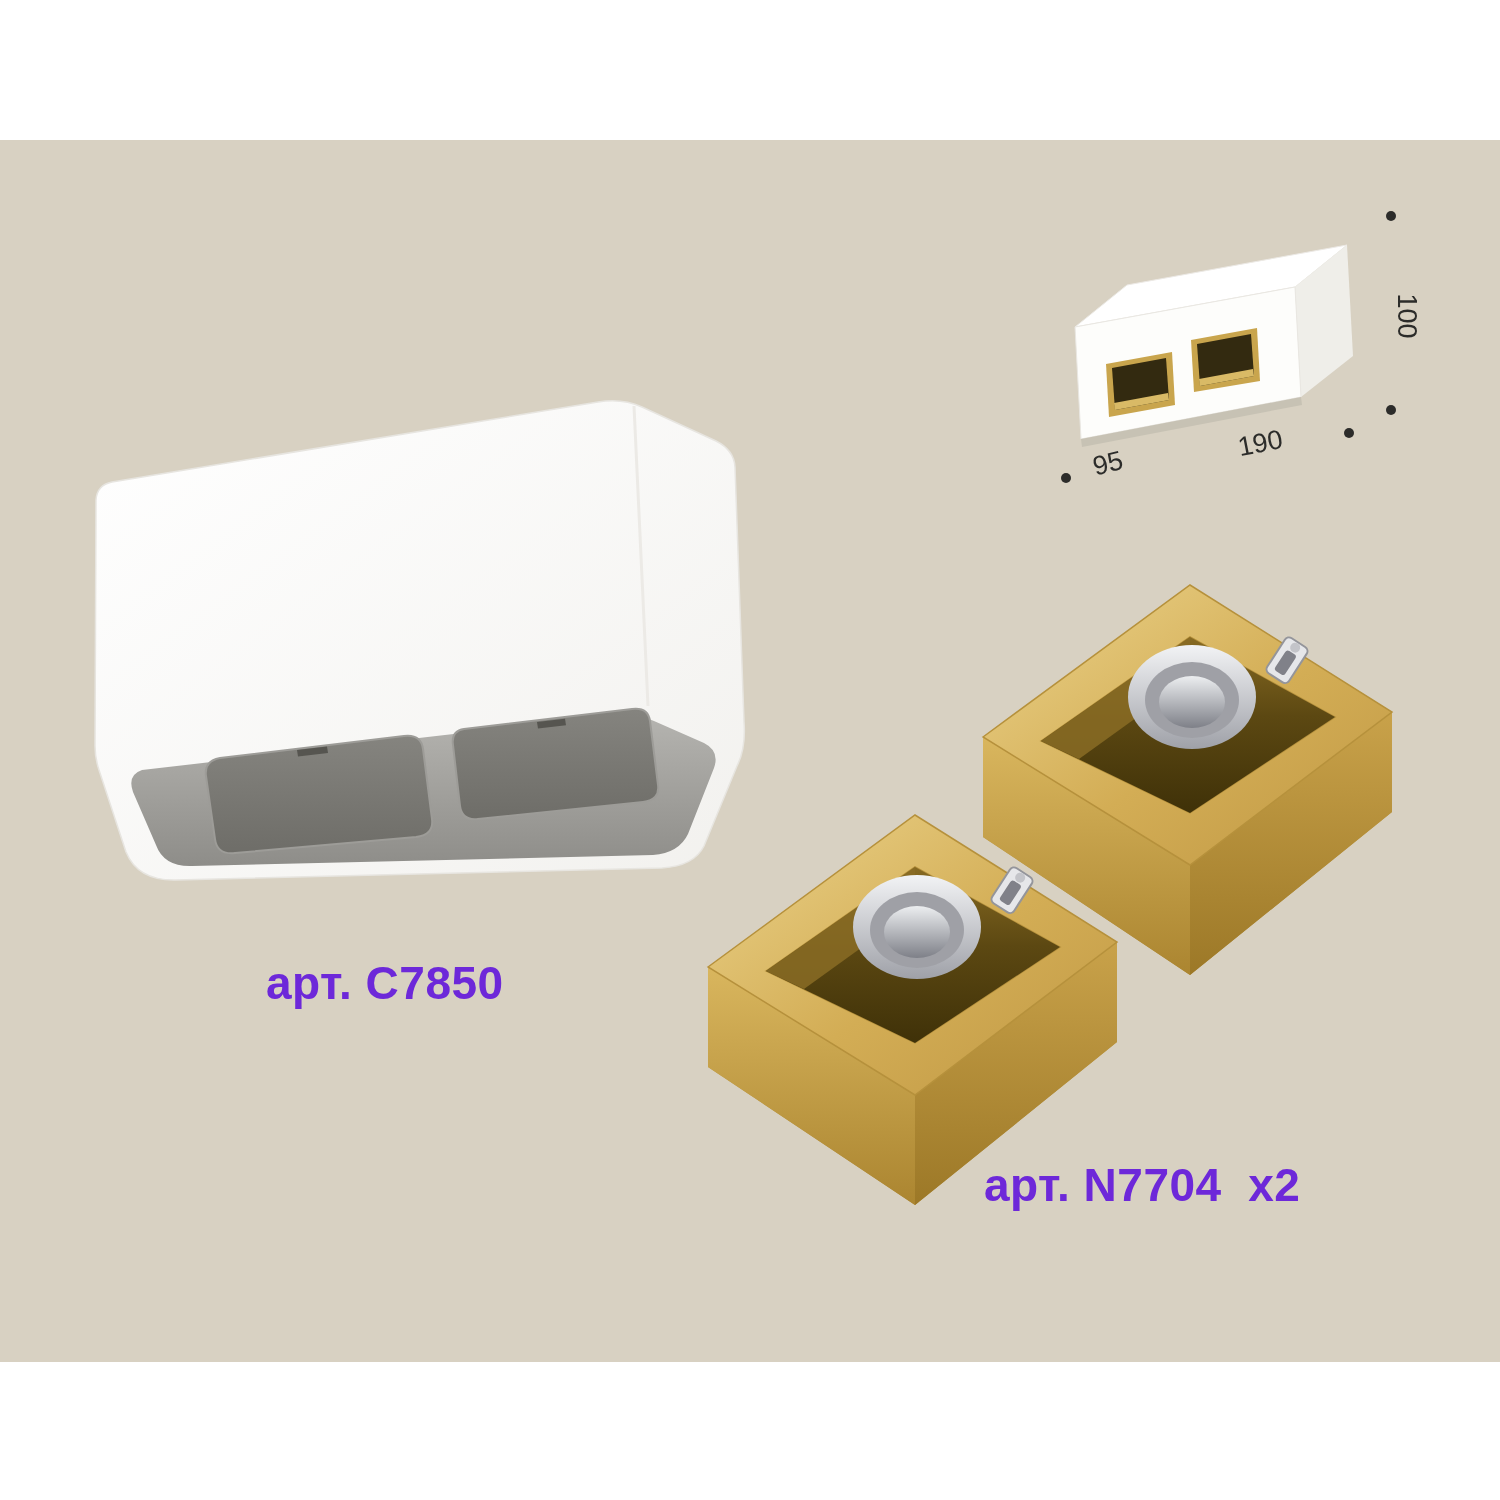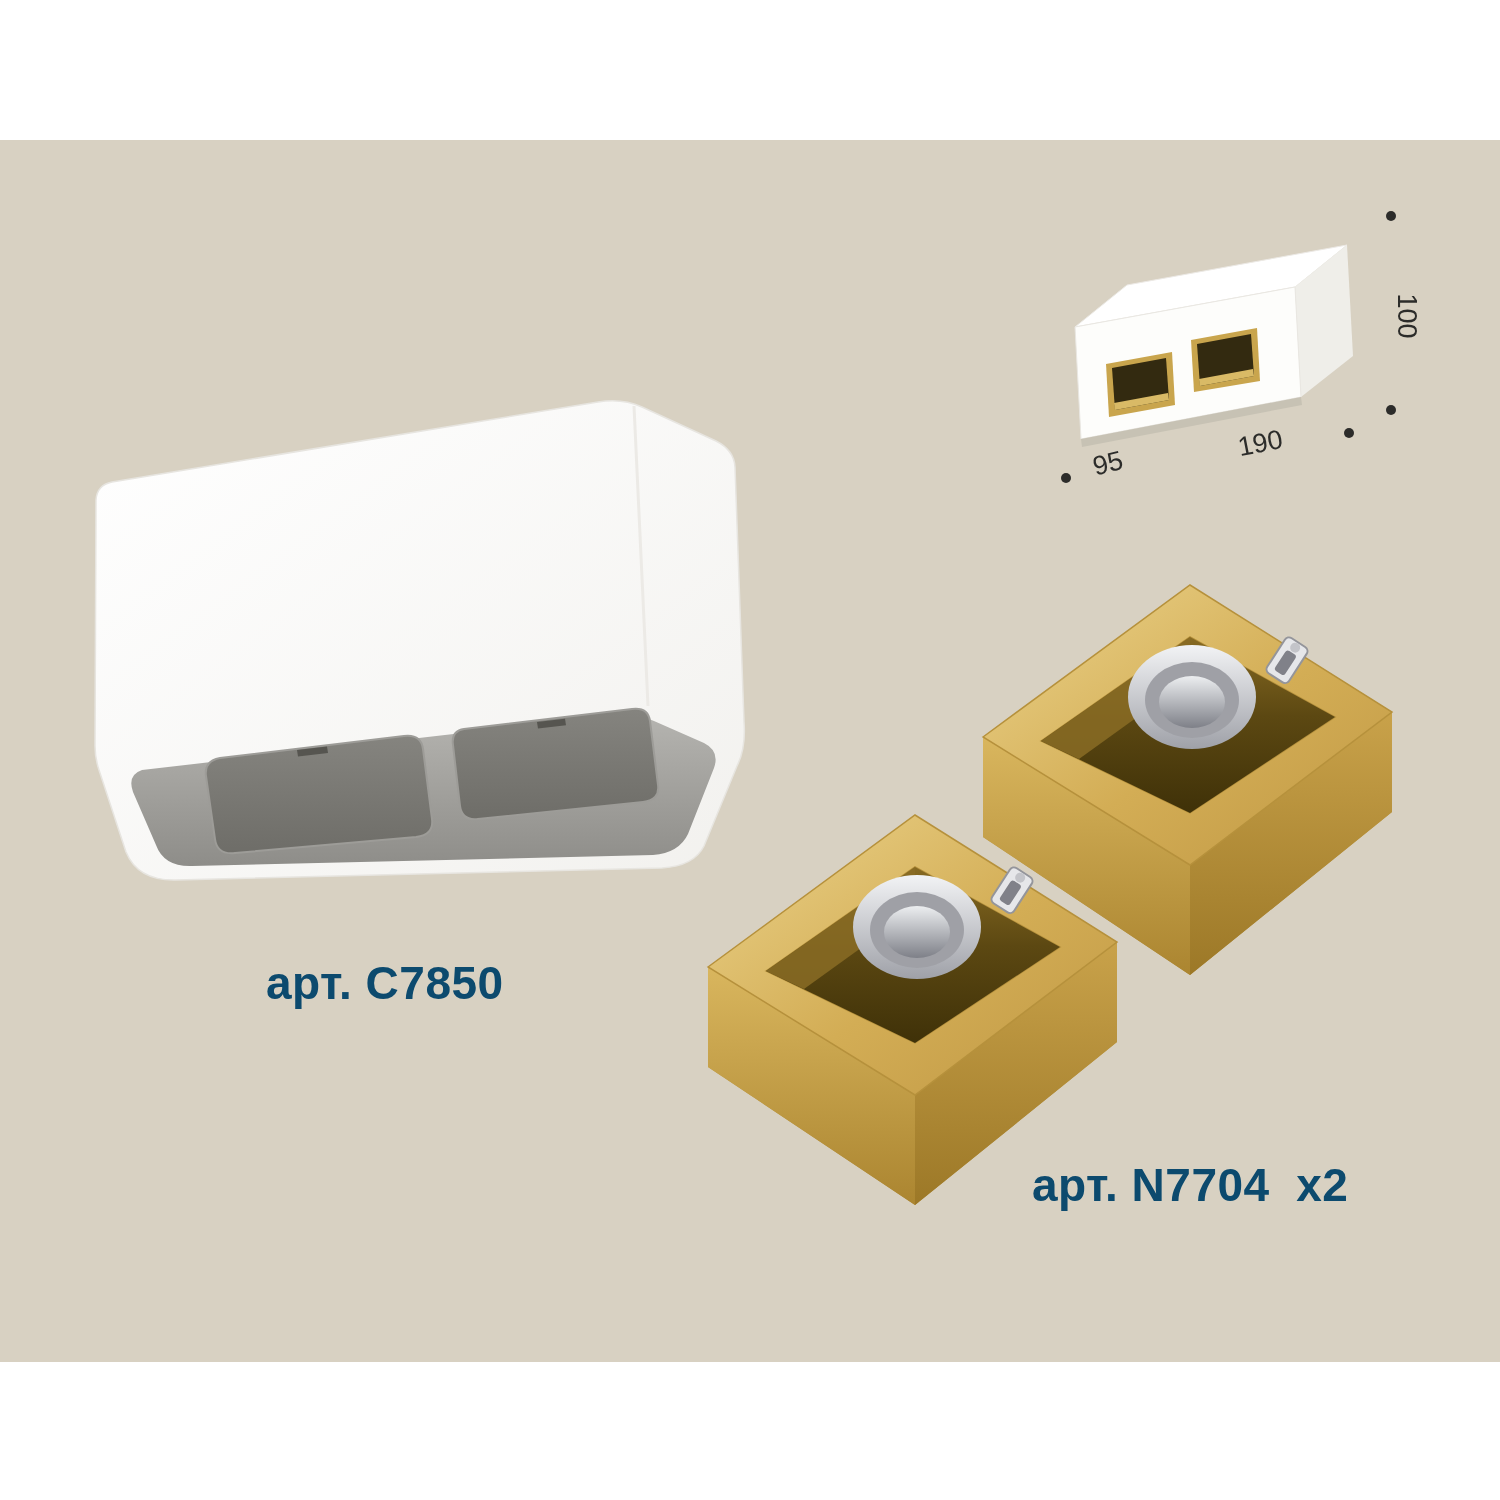--- a/index.html
+++ b/index.html
@@ -13,26 +13,26 @@
   }
   svg.scene-art { position: absolute; left: 0; top: 0; }
   svg text {
     font-family: "Liberation Sans", "DejaVu Sans", sans-serif;
     fill: #2c2c2a;
   }
   .article-label {
     position: absolute;
     font-weight: 700;
     font-size: 46px;
-    color: #0c4a6e;
+    color: #6d28d9;
     letter-spacing: 0.5px;
     white-space: pre;
   }
   .label-housing   { left: 266px;  top: 956px;  }
-  .label-reflector { left: 1032px; top: 1158px; }
+  .label-reflector { left: 984px; top: 1158px; }
 </style>
 </head>
 <body>
 
 <div class="stage">
 
   <svg class="scene-art" width="1500" height="1500" viewBox="0 0 1500 1500">
     <defs>
       <linearGradient id="gradBoxWhite" x1="0" y1="0" x2="1" y2="1">
         <stop offset="0" stop-color="#ffffff"></stop>

